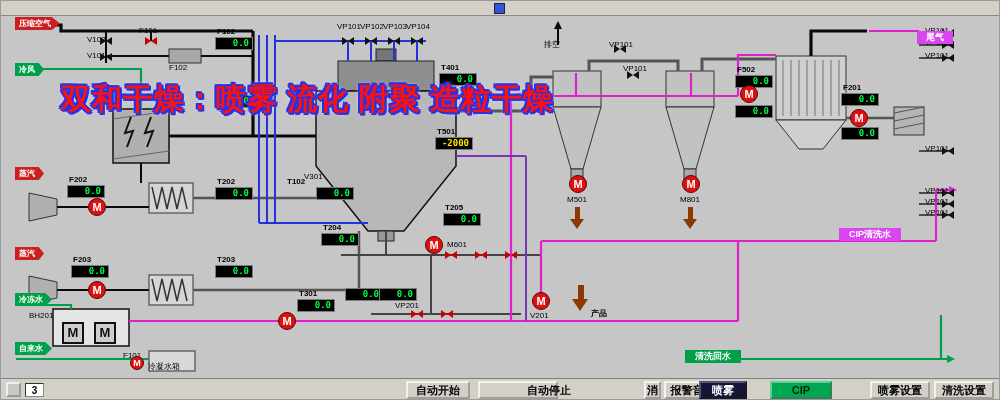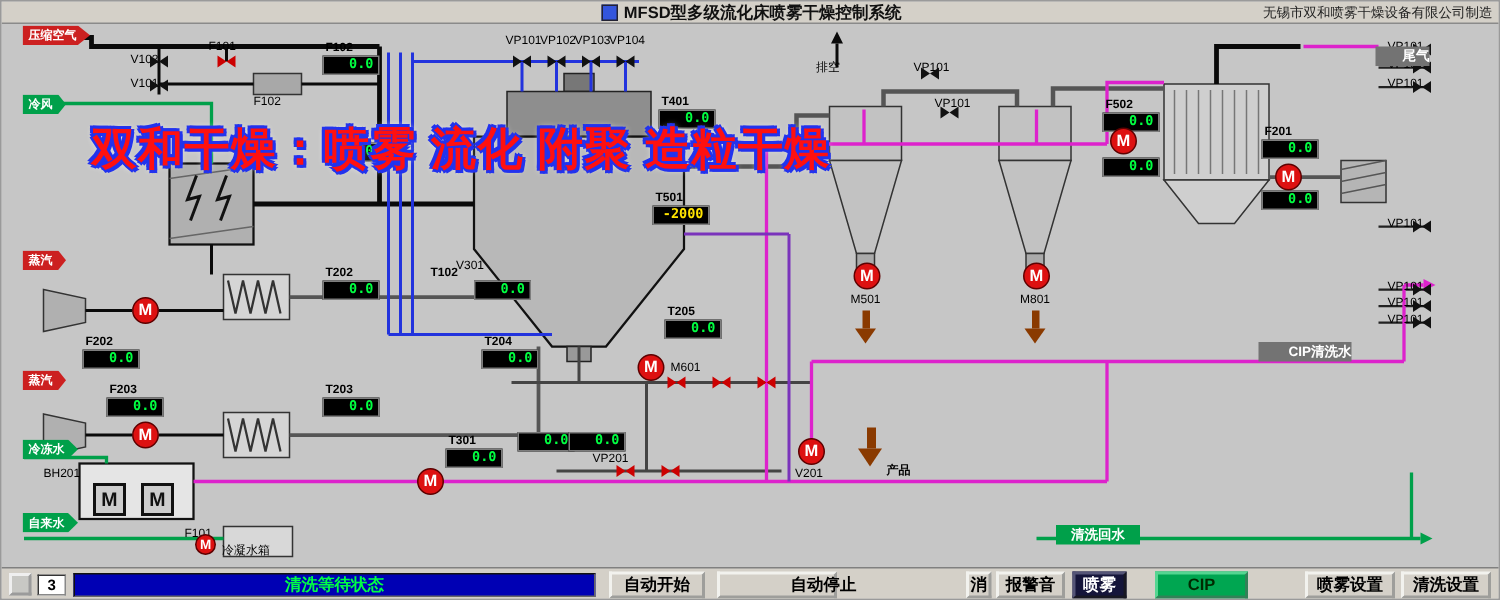--- a/index.html
+++ b/index.html
@@ -26,21 +26,21 @@
   .valve{position:absolute;width:12px;height:8px;z-index:6;}
   .valve i{position:absolute;top:0;width:0;height:0;border-style:solid;}
   .valve i.l{left:0;border-width:4px 0 4px 6px;border-color:transparent transparent transparent #111;}
   .valve i.r{right:0;border-width:4px 6px 4px 0;border-color:transparent #111 transparent transparent;}
   .valve.red i.l{border-left-color:#cc0000;}
   .valve.red i.r{border-right-color:#cc0000;}
   .srcflag{position:absolute;height:13px;padding:0 9px 0 4px;color:#fff;font-size:8px;font-weight:bold;line-height:13px;clip-path:polygon(0 0,82% 0,100% 50%,82% 100%,0 100%);z-index:6;white-space:nowrap;}
   .srcflag.red{background:#cc2020;}
   .srcflag.green{background:#00a04a;}
   .ftag{position:absolute;height:13px;color:#fff;font-size:9px;font-weight:bold;line-height:13px;text-align:center;z-index:6;white-space:nowrap;}
-  .ftag.magenta{background:#737373;text-align:right;}
+  .ftag.magenta{background:#d946ef;}
   .ftag.green{background:#00a04a;}
 
   #estop{position:absolute;left:333px;top:133px;width:96px;height:23px;background:#ffe400;border:2px outset #fff6a0;color:#000;font-size:13px;font-weight:bold;line-height:18px;text-align:center;z-index:8;cursor:pointer;padding:0;}
 
   #watermark{position:absolute;left:60px;top:78px;font-size:30px;font-weight:bold;letter-spacing:1px;color:#ff1010;white-space:nowrap;z-index:20;pointer-events:none;
     text-shadow:2px 0 #2233ee,-2px 0 #2233ee,0 2px #2233ee,0 -2px #2233ee,2px 2px #2233ee,-2px -2px #2233ee,0 0 5px #ffffff;}
 
   
   #statusbar{position:absolute;left:0;top:377px;width:1000px;height:23px;background:#d4d0c8;border-top:1px solid #808080;z-index:30;}
   #tray-icon{position:absolute;left:5px;top:3px;width:15px;height:15px;background:#c8c8c4;border:2px outset #efefef;box-sizing:border-box;}
@@ -50,22 +50,20 @@
   .btn.dark{background:#15153a;color:#fff;border:2px outset #555577;}
   .btn.green{background:#00a651;color:#002a00;border:2px outset #55d591;}
 </style>
 </head>
 <body>
 
 <div id="screen">
 
   <div id="titlebar">
     <span class="app-icon"></span>
-    <span class="title">MFSD型多级流化床喷雾干燥控制系统</span>
-    <span class="mfr">无锡市双和喷雾干燥设备有限公司制造</span>
   </div>
 
   <div id="diagram">
     <svg id="pipes" width="1000" height="363" viewBox="0 0 1000 363">
 
       <rect x="375" y="34" width="20" height="12" fill="#777" stroke="#222"></rect>
       <rect x="337" y="46" width="96" height="30" fill="#8e8e8e" stroke="#222"></rect>
       <polygon points="315,76 455,76 455,151 403,216 367,216 315,151" fill="#b8b8b8" stroke="#111" stroke-width="1.5"></polygon>
       <rect x="377" y="216" width="16" height="10" fill="#999" stroke="#222"></rect>
       <rect x="552" y="56" width="48" height="36" fill="#c2c2c2" stroke="#333"></rect>
@@ -241,21 +239,21 @@
         <div class="dbox">0.0</div>
       </div>
       <div class="disp" style="position: absolute; left: 442px; top: 212px;">
         <div class="dlabel">T205</div>
         <div class="dbox">0.0</div>
       </div>
       <div class="disp" style="position: absolute; left: 296px; top: 298px;">
         <div class="dlabel">T301</div>
         <div class="dbox">0.0</div>
       </div>
-      <div class="disp" style="position: absolute; left: 54px; top: 184px; margin-top: 48px;">
+      <div class="disp" style="position: absolute; left: 66px; top: 184px;">
         <div class="dlabel">F202</div>
         <div class="dbox">0.0</div>
       </div>
       <div class="disp" style="position: absolute; left: 70px; top: 264px;">
         <div class="dlabel">F203</div>
         <div class="dbox">0.0</div>
       </div>
       <div class="disp" style="position: absolute; left: 734px; top: 74px;">
         <div class="dlabel">F502</div>
         <div class="dbox">0.0</div>
@@ -373,33 +371,32 @@
         <i class="r"></i>
       </div>
       <div class="srcflag red" style="position: absolute; left: 14px; top: 16px;">压缩空气</div>
       <div class="srcflag green" style="position: absolute; left: 14px; top: 62px;">冷风</div>
       <div class="srcflag red" style="position: absolute; left: 14px; top: 166px;">蒸汽</div>
       <div class="srcflag red" style="position: absolute; left: 14px; top: 246px;">蒸汽</div>
       <div class="srcflag green" style="position: absolute; left: 14px; top: 292px;">冷冻水</div>
       <div class="srcflag green" style="position: absolute; left: 14px; top: 341px;">自来水</div>
       <div class="ftag magenta" style="position: absolute; left: 916px; top: 30px; width: 36px;">尾气</div>
       <div class="ftag magenta" style="position: absolute; left: 838px; top: 227px; width: 62px;">CIP清洗水</div>
-      <div class="ftag green" style="position: absolute; left: 684px; top: 349px; width: 56px; margin-left: 19px;">清洗回水</div>
+      <div class="ftag green" style="position: absolute; left: 684px; top: 349px; width: 56px;">清洗回水</div>
     </div>
 
 
   <div id="watermark">双和干燥：喷雾 流化 附聚 造粒干燥</div>
 
   <div id="statusbar">
     <div id="tray-icon"></div>
     <div id="counter">3</div>
-    <div id="statusfield">清洗等待状态</div>
   <button class="btn" style="left: 405px; width: 64px;">自动开始</button>
       <button class="btn" style="left: 477px; width: 80px; padding-left: 47px;">自动停止</button>
       <button class="btn" style="left: 643px; width: 17px;">消</button>
       <button class="btn" style="left: 663px; width: 46px;">报警音</button>
-      <button class="btn dark" style="left: 714px; width: 36px;">喷雾</button>
+      <button class="btn dark" style="left: 698px; width: 48px;">喷雾</button>
       <button class="btn green" style="left: 769px; width: 62px;">CIP</button>
       <button class="btn" style="left: 869px; width: 60px;">喷雾设置</button>
       <button class="btn" style="left: 933px; width: 60px;">清洗设置</button>
     </div>
 
 </div>
 
 </body></html>

